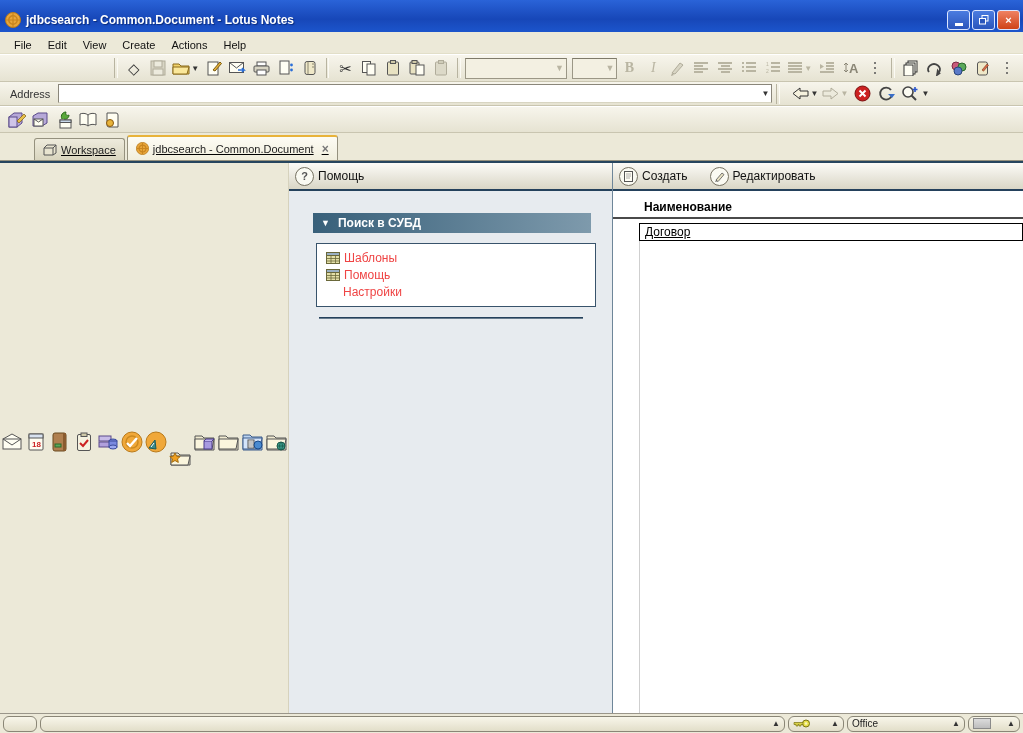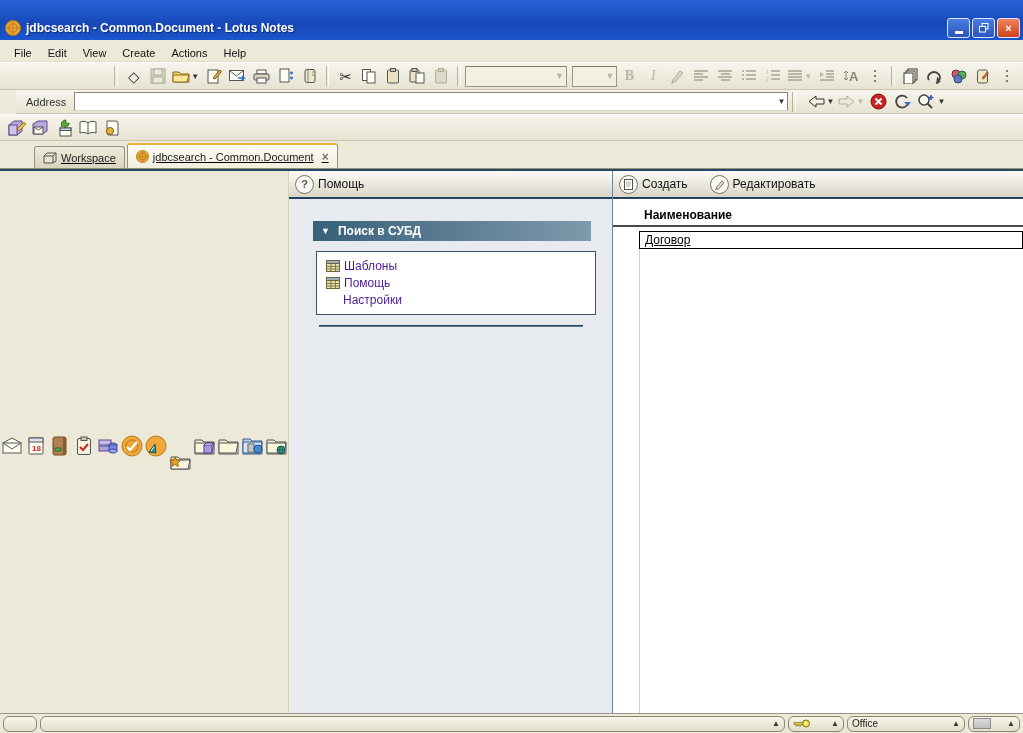--- a/index.html
+++ b/index.html
@@ -1,21 +1,21 @@
 <!DOCTYPE html>
 <html><head>
 <meta charset="utf-8">
 <style>
   html,body{margin:0;padding:0;}
   body{width:1023px;height:733px;overflow:hidden;background:#ece9d8;
        font-family:"Liberation Sans",sans-serif;-webkit-font-smoothing:none;}
   .window{position:relative;width:1023px;height:733px;display:flex;flex-direction:column;background:#ece9d8;}
 
   
-  .titlebar{height:24px;flex:0 0 24px;display:flex;align-items:center;padding:16px 3px 0 5px;
+  .titlebar{height:24px;flex:0 0 24px;display:flex;align-items:center;padding:8px 3px 0 5px;
             background:linear-gradient(#2a63d8,#1747b8 60%,#1c55cc);color:#fff;}
   .titlebar .app-ico{width:16px;height:16px;margin-right:5px;}
   .title-text{font-size:12px;font-weight:bold;flex:1;white-space:nowrap;
               text-shadow:1px 1px 1px #0a2a7a;}
   .winbtn{width:21px;height:18px;margin-left:2px;border:1px solid #dce6ff;border-radius:3px;
           display:flex;align-items:center;justify-content:center;color:#fff;font-size:11px;font-weight:bold;
           background:linear-gradient(#4b7ce0,#2a55bc);}
   .winbtn.close{background:linear-gradient(#ef8262,#cf4318);}
   .winbtn .minline{display:block;width:8px;height:3px;background:#fff;margin-top:8px;}
 
@@ -34,21 +34,21 @@
   .bi{font-family:"Liberation Serif",serif;font-size:14px;color:#b9b5a2;width:18px;text-align:center;}
   .dd{font-size:8px;color:#333;margin-left:1px;}
   .dd.dim{color:#b9b5a2;}
   .vdots{width:2px;height:2px;background:#555;border-radius:50%;box-shadow:0 5px 0 #555,0 10px 0 #555;margin-top:-10px;}
   .combo{height:19px;background:#f3f0e2;border:1px solid #9b9786;border-top-color:#7e7a6a;
          display:flex;align-items:center;justify-content:flex-end;padding-right:2px;}
   .combo .dd{font-size:9px;}
 
   
   .addressrow{height:23px;flex:0 0 23px;display:flex;align-items:center;background:linear-gradient(#f7f5ec,#e6e3d2);
-              border-bottom:1px solid #c9c5b0;padding:0 4px;margin-left:16px;}
+              border-bottom:1px solid #c9c5b0;padding:0 4px;}
   .addr-label{font-size:11px;color:#333;padding:0 8px 0 6px;}
   .addr-input{flex:0 0 auto;width:712px;height:17px;background:#fff;border:1px solid #8a867a;
               border-bottom-color:#d8d5c2;display:flex;align-items:center;justify-content:flex-end;}
   .addr-input .dd{margin-right:2px;}
   .navgrp{display:flex;align-items:center;margin-left:6px;}
 
   
   .tabrow{height:27px;flex:0 0 27px;display:flex;align-items:flex-end;padding-left:34px;background:#ece9d8;
           border-bottom:1px solid #95917e;text-decoration:underline;}
   .tab{height:21px;display:flex;align-items:center;padding:0 8px;font-size:11px;color:#222;
@@ -71,21 +71,21 @@
            border-bottom:2px solid #24415c;padding-left:6px;}
   .circle-ico{width:17px;height:17px;border:1px solid #767262;border-radius:50%;background:#fafaf2;
               display:flex;align-items:center;justify-content:center;margin-right:4px;flex:0 0 auto;}
   .panebar .lbl{font-size:12px;color:#111;}
   .abtn{display:flex;align-items:center;margin-right:22px;}
 
   .section-hdr{margin:22px 0 0 24px;width:278px;height:20px;display:flex;align-items:center;
                background:linear-gradient(to right,#38607a,#7e9aac);color:#fff;font-size:12px;font-weight:bold;}
   .section-hdr .tri{font-size:9px;margin:0 8px 0 8px;color:#fff;}
   .listbox{margin:10px 0 0 27px;width:276px;background:#fff;border:1px solid #38536b;padding:5px 1px 6px 1px;}
-  .litem{height:17px;display:flex;align-items:center;font-size:12px;color:#4c1d95;padding-left:8px;}
+  .litem{height:17px;display:flex;align-items:center;font-size:12px;color:#ef4444;padding-left:8px;}
   .litem .ticon{margin-right:4px;display:flex;}
   .litem.selected{background:#11425e;color:#fff;}
   .litem.noicon{padding-left:25px;}
   .lp-divider{margin:10px 0 0 30px;width:264px;height:2px;
               background:linear-gradient(#24415c,#24415c 55%,#b9c4cc);}
 
   .rightpane{flex:1;background:#fff;display:flex;flex-direction:column;position:relative;min-width:0;}
   .rp-head{padding:9px 0 3px 31px;font-size:12px;font-weight:bold;color:#000;}
   .rp-underline{height:2px;background:#4a4a4a;}
   .vrow{margin-top:4px;margin-left:26px;height:16px;border:1px solid #000;display:flex;align-items:center;}

